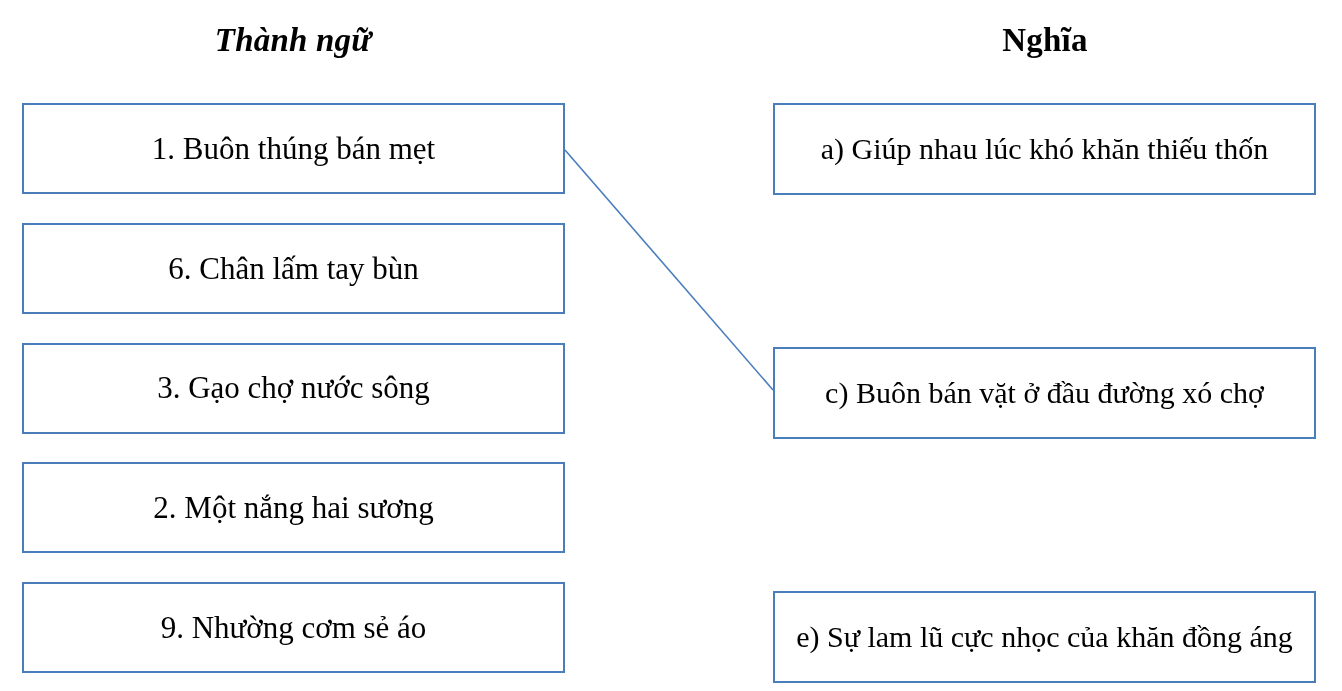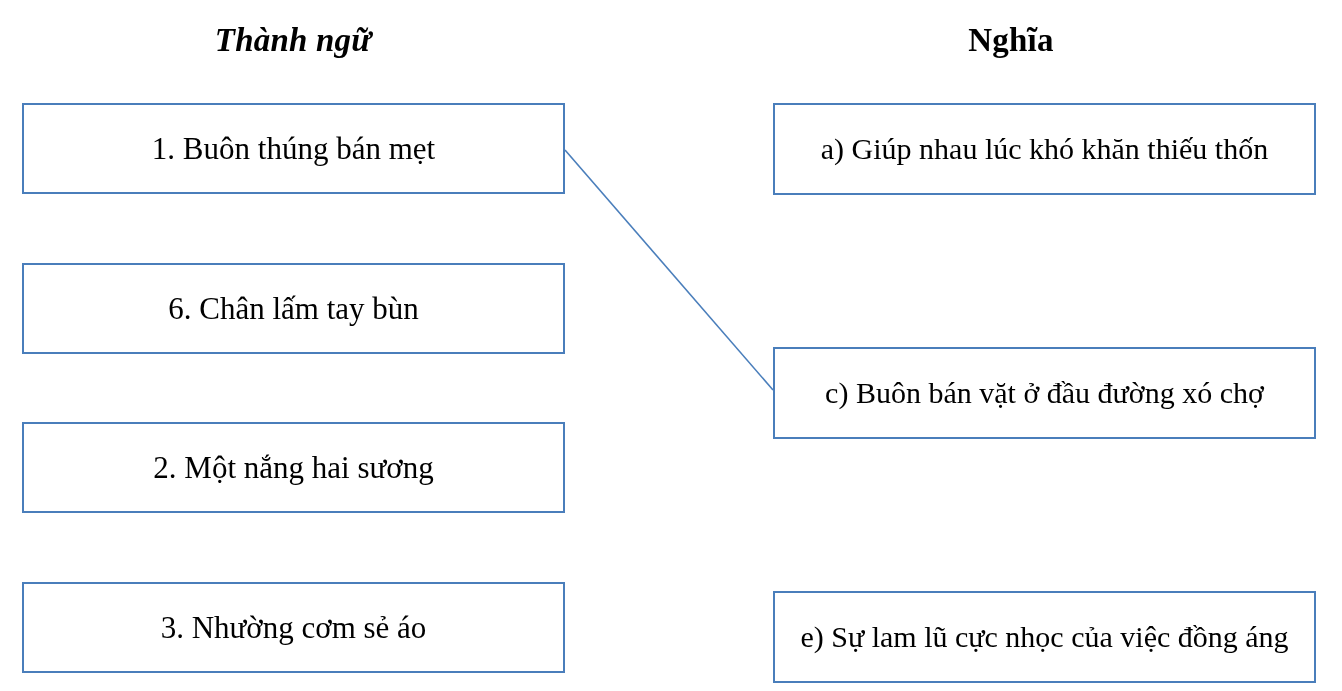--- a/index.html
+++ b/index.html
@@ -25,21 +25,21 @@
     position: absolute;
     top: 22px;
     font-size: 33px;
     font-weight: bold;
     letter-spacing: 0.2px;
     text-align: center;
     white-space: nowrap;
     line-height: 1.15;
   }
   #header-left  { left: 0;    width: 586px; font-style: italic; }
-  #header-right { left: 739px; width: 544px; }
+  #header-right { left: 773px; width: 544px; }
 
   
   .column {
     position: absolute;
     display: flex;
     flex-direction: column;
   }
   #column-left {
     left: 22px;
     top: 103px;
@@ -101,36 +101,39 @@
   <div class="col-header" id="header-right">Nghĩa</div>
 
   <div class="column" id="column-left">
     <div class="box">
       <span class="box-text">1. Buôn thúng bán mẹt</span>
     </div>
     <div class="box">
       <span class="box-text">6. Chân lấm tay bùn</span>
     </div>
     <div class="box">
+      <span class="box-text">3. Gạo chợ nước sông</span>
+    </div>
+    <div class="box">
       <span class="box-text">2. Một nắng hai sương</span>
     </div>
     <div class="box">
-      <span class="box-text">3. Nhường cơm sẻ áo</span>
+      <span class="box-text">9. Nhường cơm sẻ áo</span>
     </div>
   </div>
 
   <div class="column" id="column-right">
     <div class="box">
       <span class="box-text">a) Giúp nhau lúc khó khăn thiếu thốn</span>
     </div>
     <div class="box">
       <span class="box-text">c) Buôn bán vặt ở đầu đường xó chợ</span>
     </div>
     <div class="box">
-      <span class="box-text">e) Sự lam lũ cực nhọc của việc đồng áng</span>
+      <span class="box-text">e) Sự lam lũ cực nhọc của khăn đồng áng</span>
     </div>
   </div>
 
   <svg id="connectors" viewBox="0 0 1342 691">
       <line x1="565" y1="150" x2="773" y2="390" stroke="#4a7ebb" stroke-width="1.6"></line>
     </svg>
 
 </div>
 
 </body></html>

